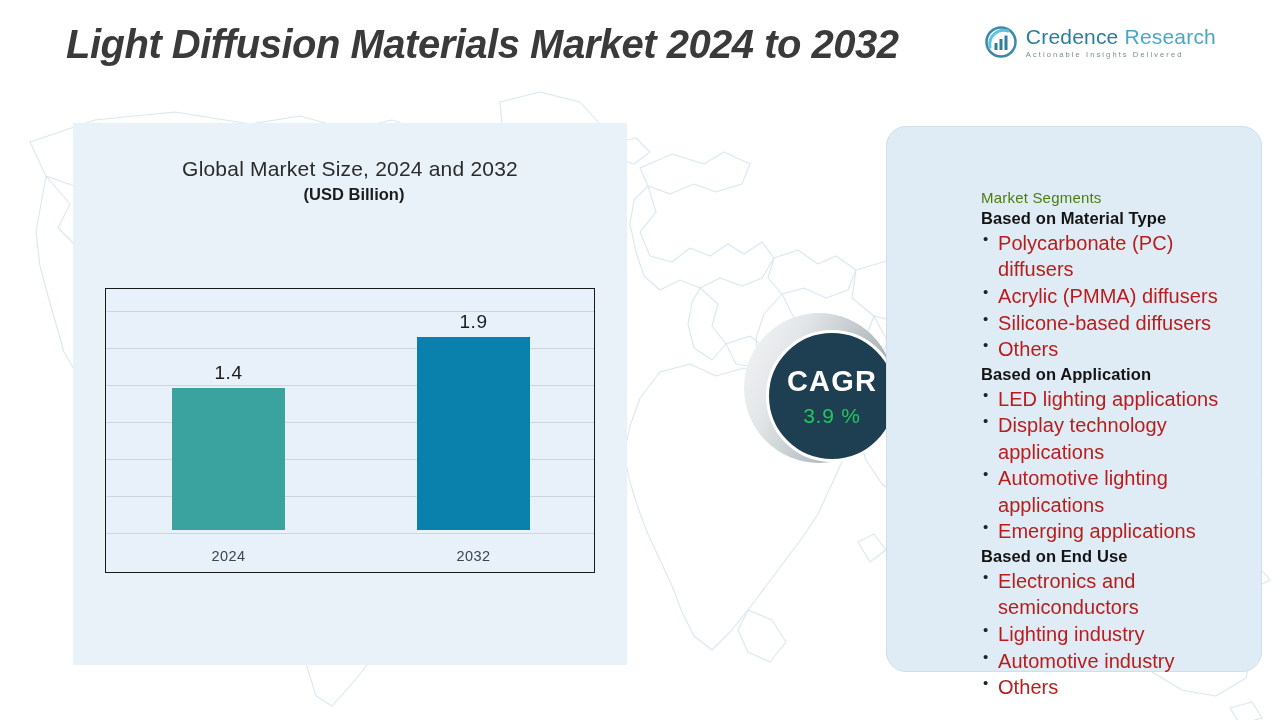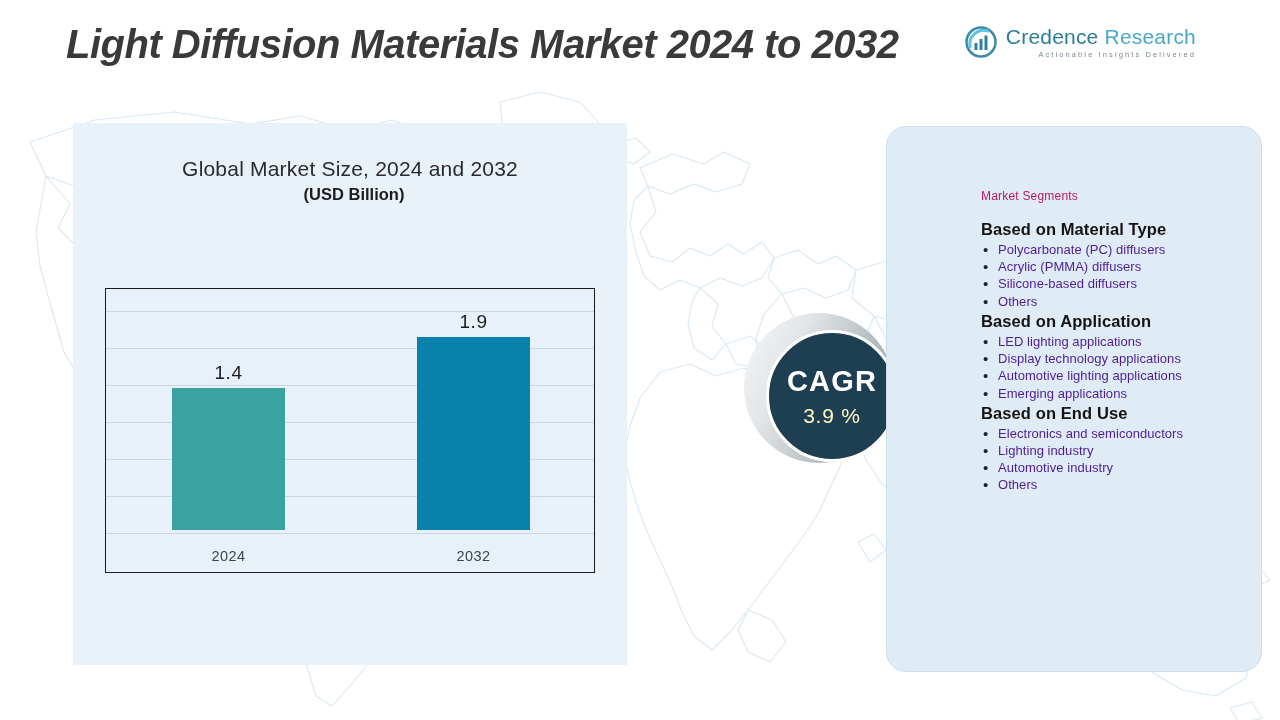--- a/index.html
+++ b/index.html
@@ -21,22 +21,22 @@
   #worldmap svg { width: 100%; height: 100%; display: block; }
 
   
   #page-title {
     position: absolute; left: 66px; top: 22px;
     font-size: 40px; font-weight: bold; font-style: italic;
     color: #3a3a3a; letter-spacing: -0.5px;
     white-space: nowrap;
   }
   #brand-logo {
-    position: absolute; right: 44px; top: 26px;
-    display: flex; align-items: center; gap: 9px; text-align: right;
+    position: absolute; right: 24px; top: 26px;
+    display: flex; align-items: center; gap: 9px;
   }
   #brand-mark { width: 32px; height: 32px; flex: 0 0 32px; }
   #brand-text { display: flex; flex-direction: column; line-height: 1; }
   #brand-name { font-size: 21px; color: #4aa7c7; letter-spacing: .2px; white-space: nowrap; }
   #brand-name b { color: #2b7e99; font-weight: normal; }
   #brand-tag {
     font-size: 7.5px; color: #7b8a92; letter-spacing: 2.1px;
     margin-top: 4px; white-space: nowrap;
   }
 
@@ -92,44 +92,44 @@
     background: #1e3f52;
     border: 3px solid #ffffff;
     display: flex; flex-direction: column;
     align-items: center; justify-content: center;
   }
   #cagr-label {
     color: #ffffff; font-size: 29px; font-weight: bold;
     letter-spacing: 1.2px; line-height: 1;
   }
   #cagr-value {
-    color: #fef9c3; font-size: 21px; letter-spacing: .8px;
+    color: #22c55e; font-size: 21px; letter-spacing: .8px;
     margin-top: 9px; line-height: 1;
   }
 
   
   #segments-panel {
     position: absolute; left: 886px; top: 126px;
     width: 376px; height: 546px;
     background: #e0ecf5;
     border: 1px solid #cddfeb;
     border-radius: 20px;
     padding: 62px 22px 20px 94px;
   }
   #segments-title {
-    font-size: 12px; color: #be185d; margin-bottom: 15px;
+    font-size: 15px; color: #4d7c0f; margin-bottom: 1px;
     letter-spacing: .2px;
   }
   .seg-group-title {
     font-size: 16.5px; font-weight: bold; color: #141414;
     letter-spacing: .1px; line-height: 1.38;
   }
   .seg-item {
     position: relative; padding-left: 17px;
-    font-size: 13px; color: #4c1d95;
+    font-size: 20px; color: #b91c1c;
     line-height: 1.33; letter-spacing: .05px;
   }
   .seg-item::before {
     content: "\2022"; position: absolute; left: 2px; top: -1px;
     font-size: 15px; color: #16262e;
   }
 </style>
 </head>
 <body>
 

